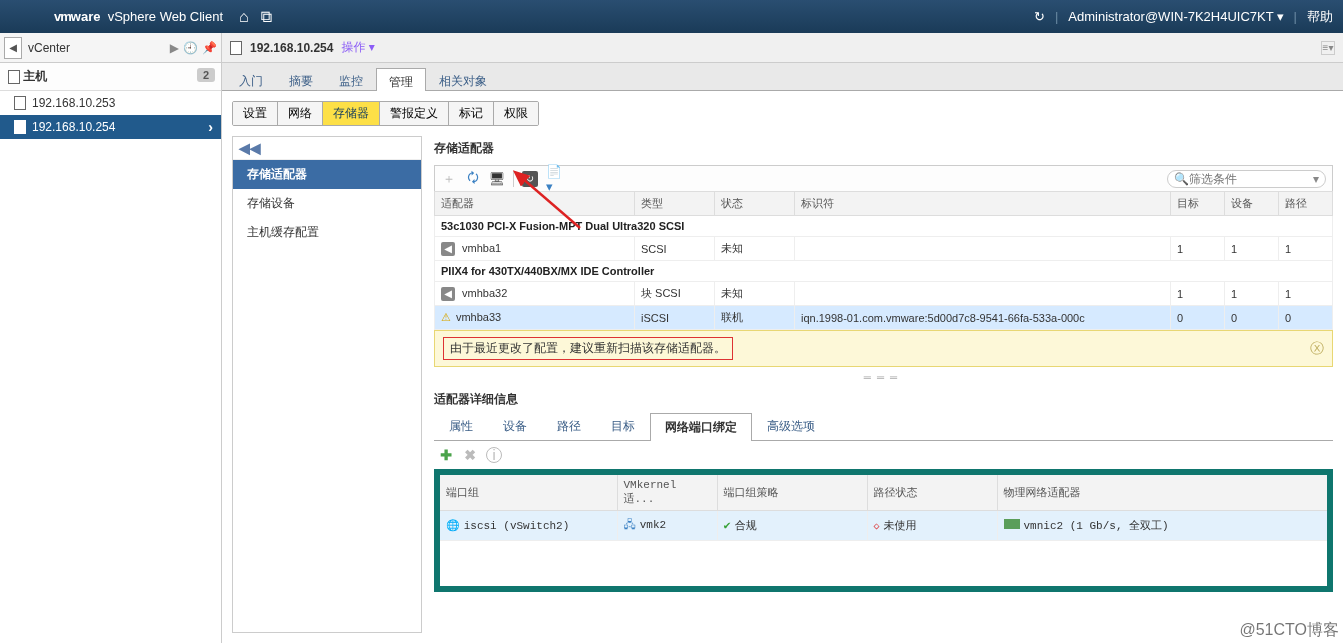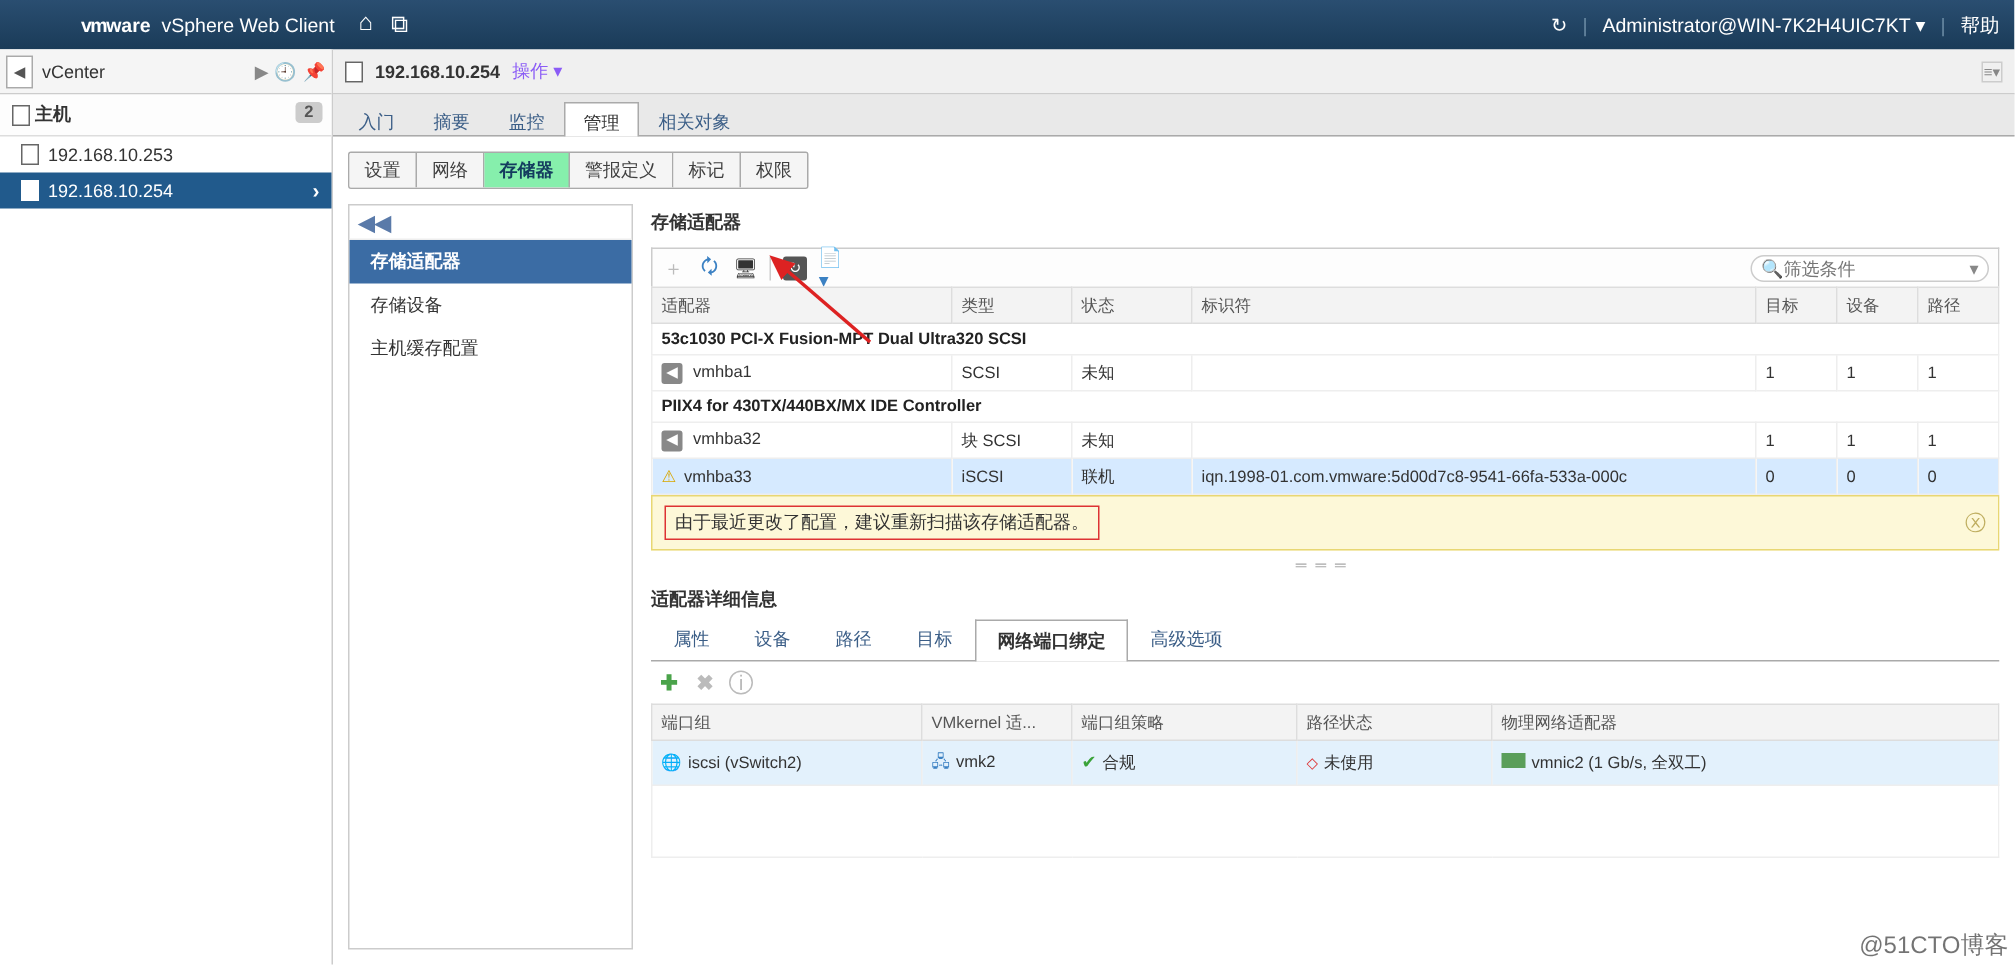--- a/index.html
+++ b/index.html
@@ -29,23 +29,23 @@
   .obj-bar .title { font-weight:bold; color:#333;}
   .obj-bar .actions { color:#8b5cf6; cursor:pointer;}
   .obj-bar .mini { margin-left:auto; color:#888; font-size:10px; border:1px solid #ccc; width:14px; height:14px; display:flex; align-items:center; justify-content:center;}
 
   .tabs-main { height:28px; display:flex; border-bottom:1px solid #aaa; background:#e9e9e9; padding-left:4px; padding-top:4px; gap:0;}
   .tabs-main .tab { padding:5px 12px; border:1px solid transparent; border-bottom:none; color:#3b5e87; cursor:pointer; font-size:12px;}
   .tabs-main .tab.active { background:#fff; border-color:#aaa; color:#333; font-weight:normal; position:relative; top:1px;}
 
   .subtabs-row { padding:10px 10px 0 10px;}
   .subtabs { display:flex; border:1px solid #aaa; border-radius:2px; width:fit-content; overflow:hidden;}
-  .subtabs .sub { padding:3px 10px; border-right:1px solid #aaa; background:#f5f5f5; cursor:pointer; color:#404040;}
+  .subtabs .sub { padding:3px 10px; border-right:1px solid #aaa; background:#f5f5f5; cursor:pointer; color:#000000;}
   .subtabs .sub:last-child { border-right:none;}
-  .subtabs .sub.active { background:#86efac; color:#133b5e; font-weight:bold;}
+  .subtabs .sub.active { background:#fde047; color:#133b5e; font-weight:normal;}
 
   .content-row { flex:1; display:flex; padding:10px; gap:0;}
   .inner-left { width:190px; flex-shrink:0; border:1px solid #ccc;}
   .inner-left .collapse { padding:3px 6px; color:#5a7aa9; font-size:14px; font-weight:bold; border-bottom:1px solid #eee;}
   .inner-left .navitem { padding:6px 14px; cursor:pointer; color:#333;}
   .inner-left .navitem.active { background:#3b6ca4; color:#fff; font-weight:bold;}
 
   .inner-right { flex:1; display:flex; flex-direction:column; padding-left:12px; overflow:hidden;}
   .section-title { font-weight:bold; padding:4px 0 8px 0;}
   .toolbar { height:26px; border:1px solid #ccc; border-bottom:none; display:flex; align-items:center; padding:0 6px; gap:8px; background:#fdfdfd;}
@@ -73,21 +73,21 @@
   .detail-tabs { display:flex; border-bottom:1px solid #aaa;}
   .detail-tabs .dtab { padding:5px 14px; border:1px solid transparent; border-bottom:none; color:#3b5e87; cursor:pointer; font-size:12px;}
   .detail-tabs .dtab.active { background:#fff; border-color:#aaa; color:#333; font-weight:bold; position:relative; top:1px;}
 
   .bind-toolbar { display:flex; gap:8px; padding:6px 4px; align-items:center;}
   .bind-toolbar .ico { width:16px; height:16px; display:flex; align-items:center; justify-content:center; font-size:14px; cursor:pointer;}
   .plus { color:#4aa34a; font-weight:bold;}
   .cross { color:#bbb; font-weight:bold;}
   .info { color:#bbb; border:1px solid #bbb; border-radius:50%; width:14px; height:14px; font-size:10px;}
 
-  table.bind { width:100%; border-collapse:collapse; border:1px solid #0f766e;}
+  table.bind { width:100%; border-collapse:collapse; border:6px solid #0f766e;font-family:Liberation Mono, monospace;}
   table.bind th { background:#f3f3f3; border:1px solid #ddd; padding:4px 6px; text-align:left; font-weight:normal; color:#555; font-size:11px;}
   table.bind td { border:1px solid #eee; padding:5px 6px; font-size:11px;}
   tr.bind-sel td { background:#e3f1fc;}
   .g-ok { color:#3aa33a; font-size:12px; margin-right:4px;}
   .g-no { color:#d33; font-size:10px; margin-right:4px;}
   .nic { display:inline-block; width:16px; height:10px; background:#5a9e5a; margin-right:4px; position:relative;}
   .pg-ico { color:#3b81c3; margin-right:4px;}
 
   .arrow-annot { position:absolute; pointer-events:none;}
   .watermark { position:absolute; right:4px; bottom:2px; color:rgba(0,0,0,0.55); font-size:16px; font-family: Arial; text-shadow: 0 0 2px #fff;}

